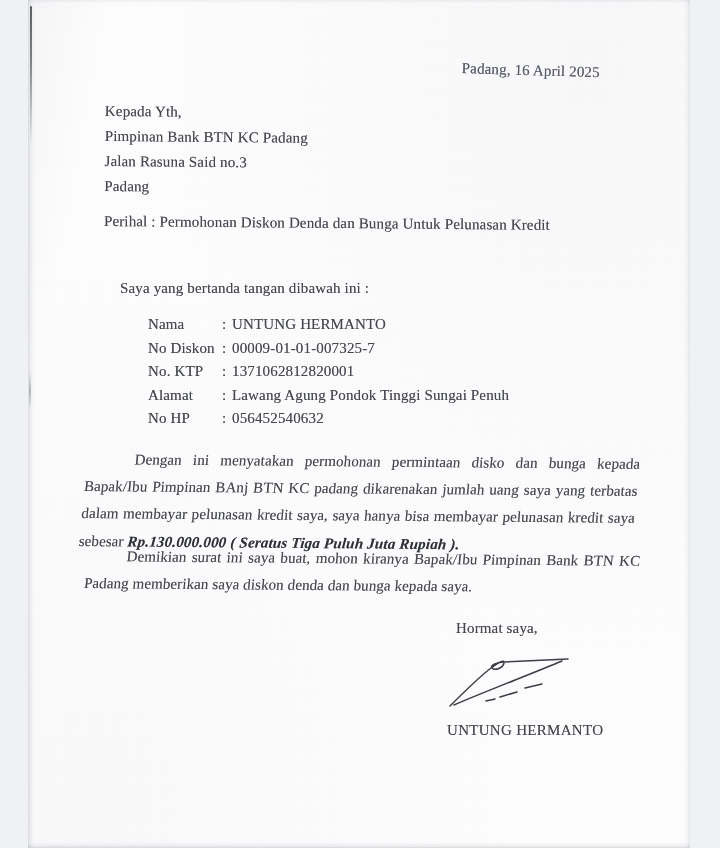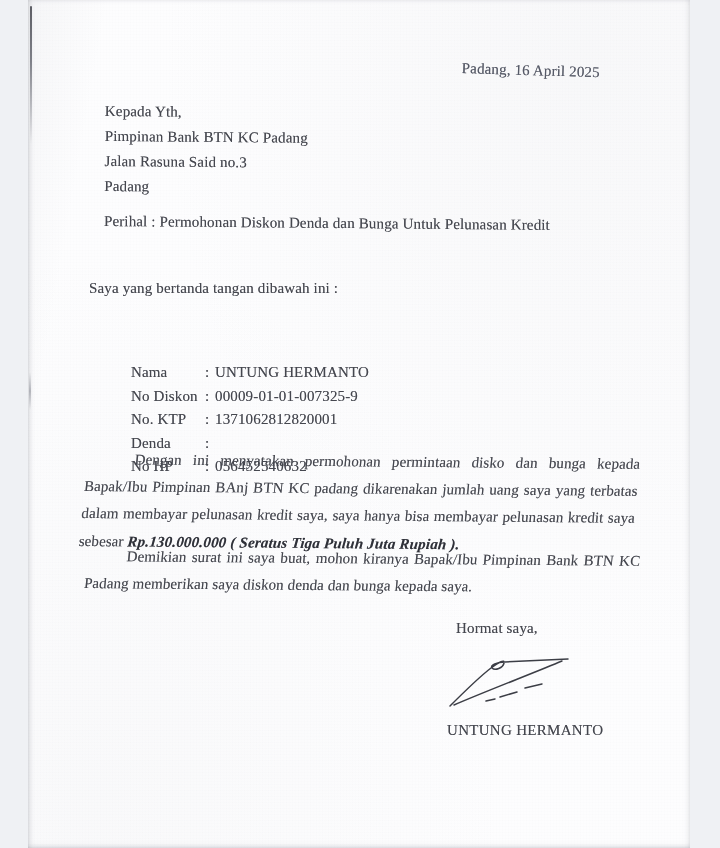--- a/index.html
+++ b/index.html
@@ -57,23 +57,23 @@
   .txt { position: absolute; font-size: 15px; letter-spacing: .15px;
          text-shadow: 0 0 .5px rgba(69,71,79,.55); white-space: nowrap; }
 
   .date-line { left: 462px; top: 60px; color: #565a68; transform: rotate(1.8deg); transform-origin: left top; }
 
   .recipient-block { left: 105px; top: 99px; line-height: 25px;
                      transform: rotate(0.5deg); transform-origin: left top; }
 
   .subject-line { left: 104px; top: 213px; transform: rotate(0.5deg); transform-origin: left top; }
 
-  .intro-line { left: 89px; top: 280px; text-align: center; }
+  .intro-line { left: 120px; top: 280px; text-align: center; }
 
-  .identity-table { left: 131px; top: 316px; margin-top: 48px; }
+  .identity-table { left: 148px; top: 316px; }
   .id-row { display: flex; align-items: baseline; height: 23.5px; }
   .id-label { display: inline-block; width: 74px; }
   .id-sep { display: inline-block; width: 10px; }
   .id-value { display: inline-block; }
 
   .para {
     position: absolute; left: 88px; width: 554px;
     font-size: 15px; line-height: 27.2px; letter-spacing: .1px;
     text-align: justify; text-shadow: 0 0 .5px rgba(69,71,79,.5);
     transform: skewX(-5deg) rotate(0.5deg); transform-origin: left top;
@@ -115,30 +115,31 @@
 
   <div class="txt identity-table">
     <div class="id-row">
       <span class="id-label">Nama</span>
       <span class="id-sep">:</span>
       <span class="id-value">UNTUNG HERMANTO</span>
     </div>
     <div class="id-row">
       <span class="id-label">No Diskon</span>
       <span class="id-sep">:</span>
-      <span class="id-value">00009-01-01-007325-9</span>
+      <span class="id-value">00009-01-01-007325-7</span>
     </div>
     <div class="id-row">
       <span class="id-label">No. KTP</span>
       <span class="id-sep">:</span>
       <span class="id-value">1371062812820001</span>
     </div>
     <div class="id-row">
-      <span class="id-label">Denda</span>
+      <span class="id-label">Alamat</span>
       <span class="id-sep">:</span>
+      <span class="id-value">Lawang Agung Pondok Tinggi Sungai Penuh</span>
     </div>
     <div class="id-row">
       <span class="id-label">No HP</span>
       <span class="id-sep">:</span>
       <span class="id-value">056452540632</span>
     </div>
   </div>
 
   <p class="para para1"><span>Dengan ini menyatakan permohonan permintaan disko dan bunga kepada Bapak/Ibu Pimpinan BAnj BTN KC padang dikarenakan jumlah uang saya yang terbatas dalam membayar pelunasan kredit saya, saya hanya bisa membayar pelunasan kredit  saya sebesar</span> <span class="emphasis">Rp.130.000.000 ( Seratus Tiga Puluh Juta Rupiah ).</span></p>
 

